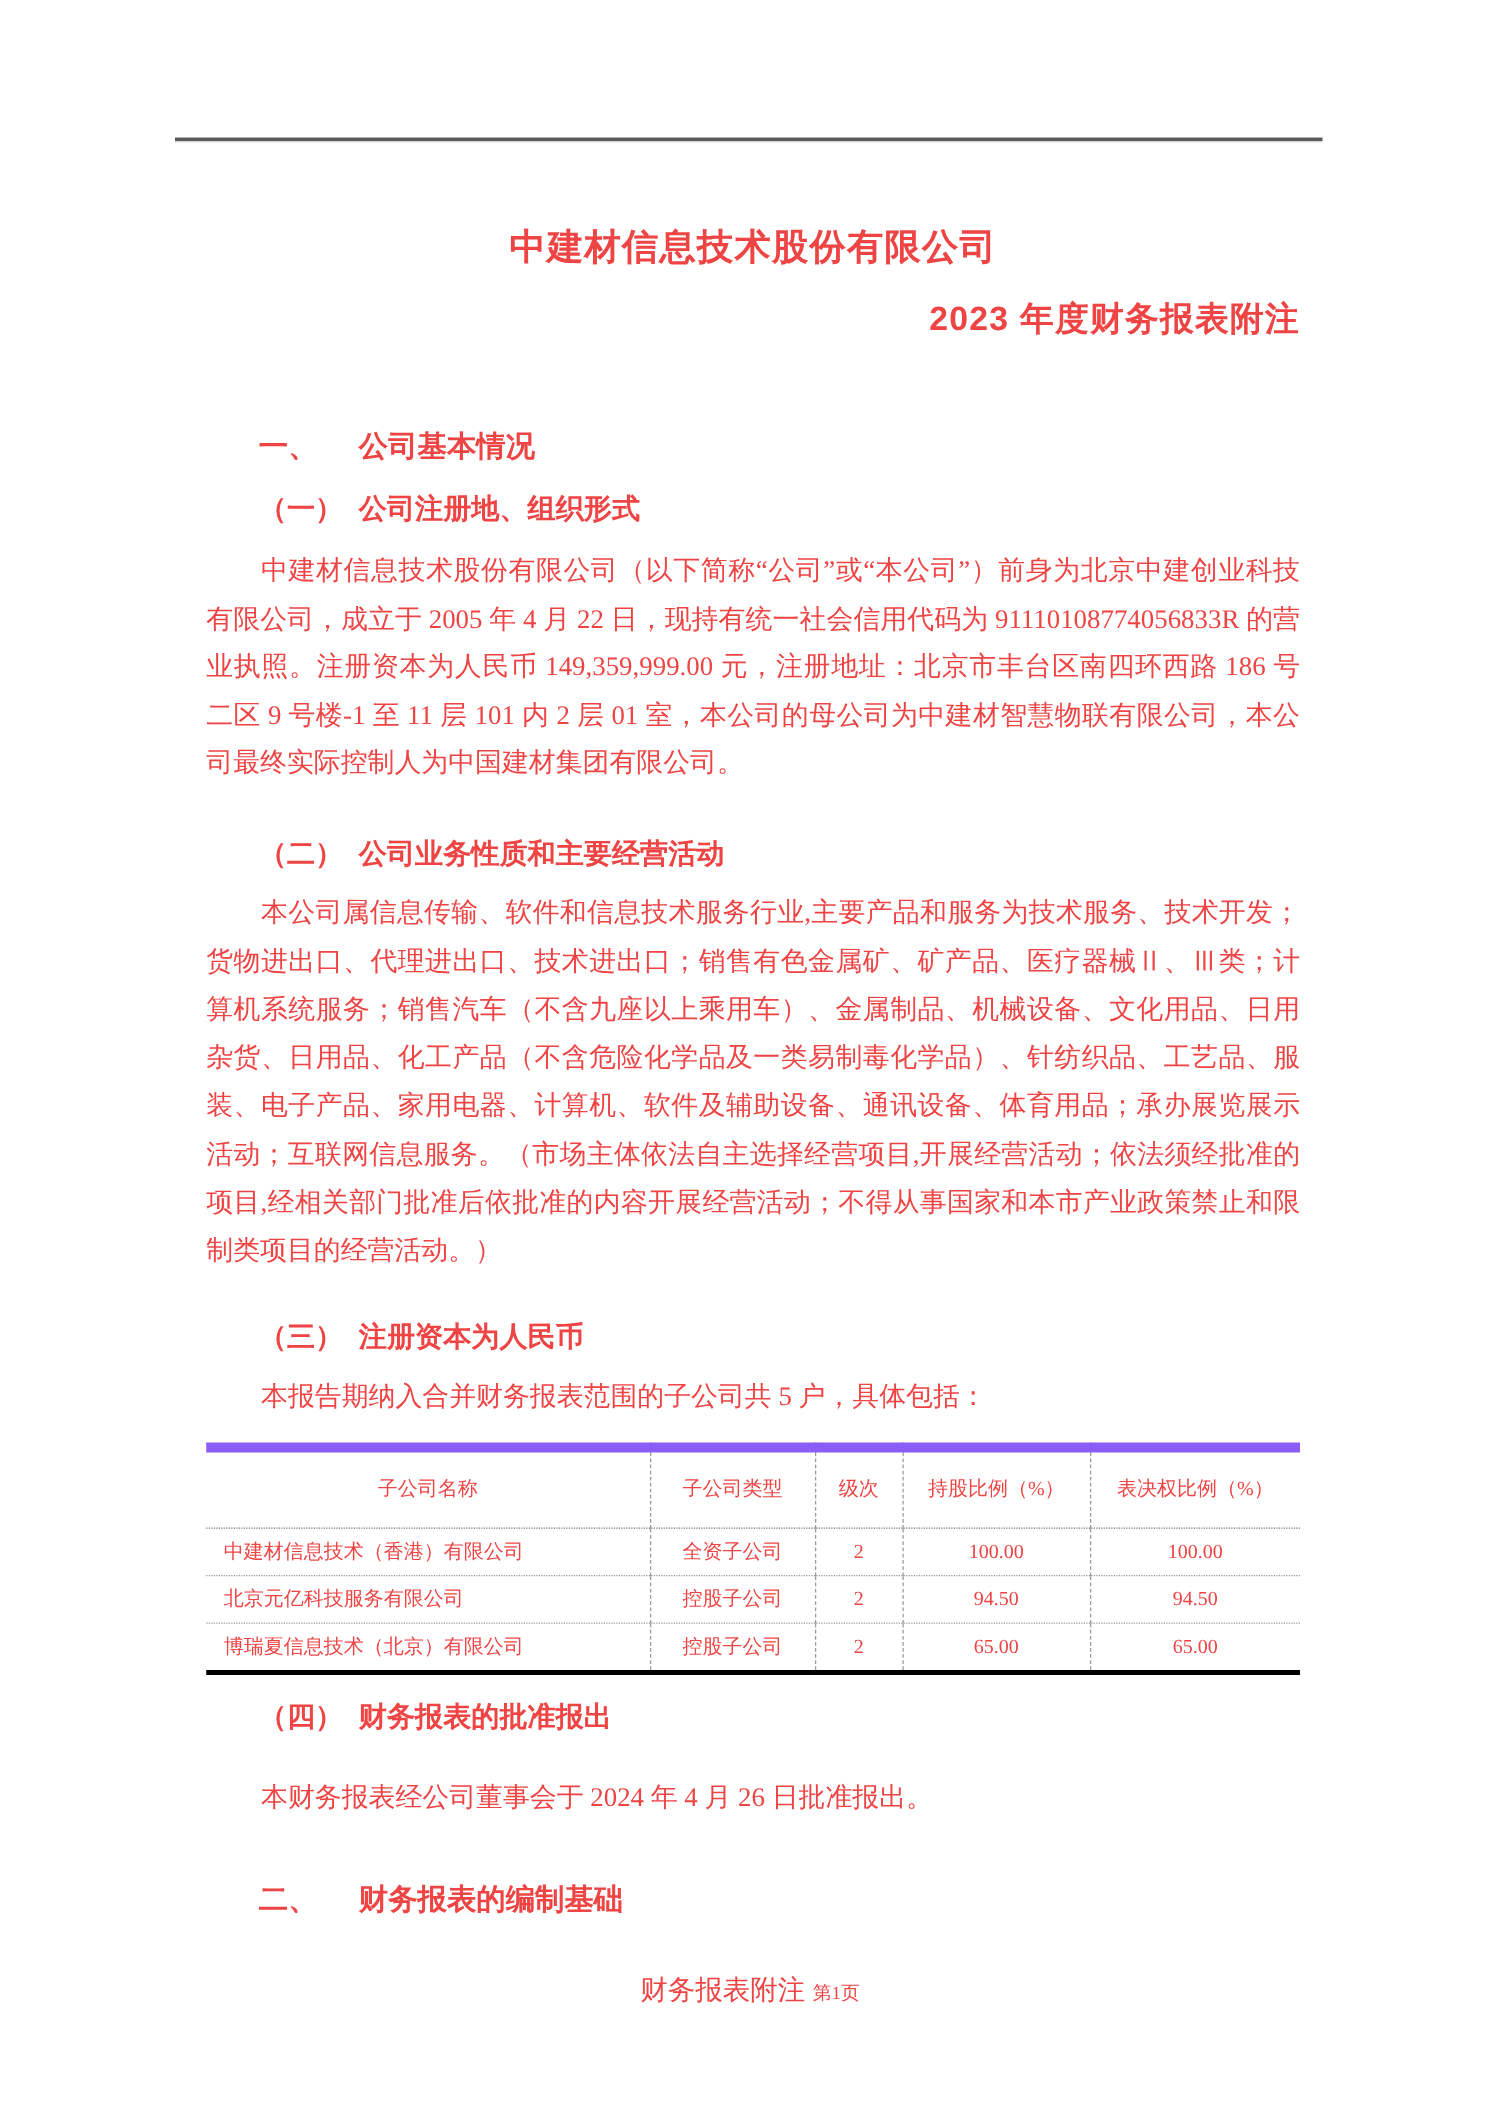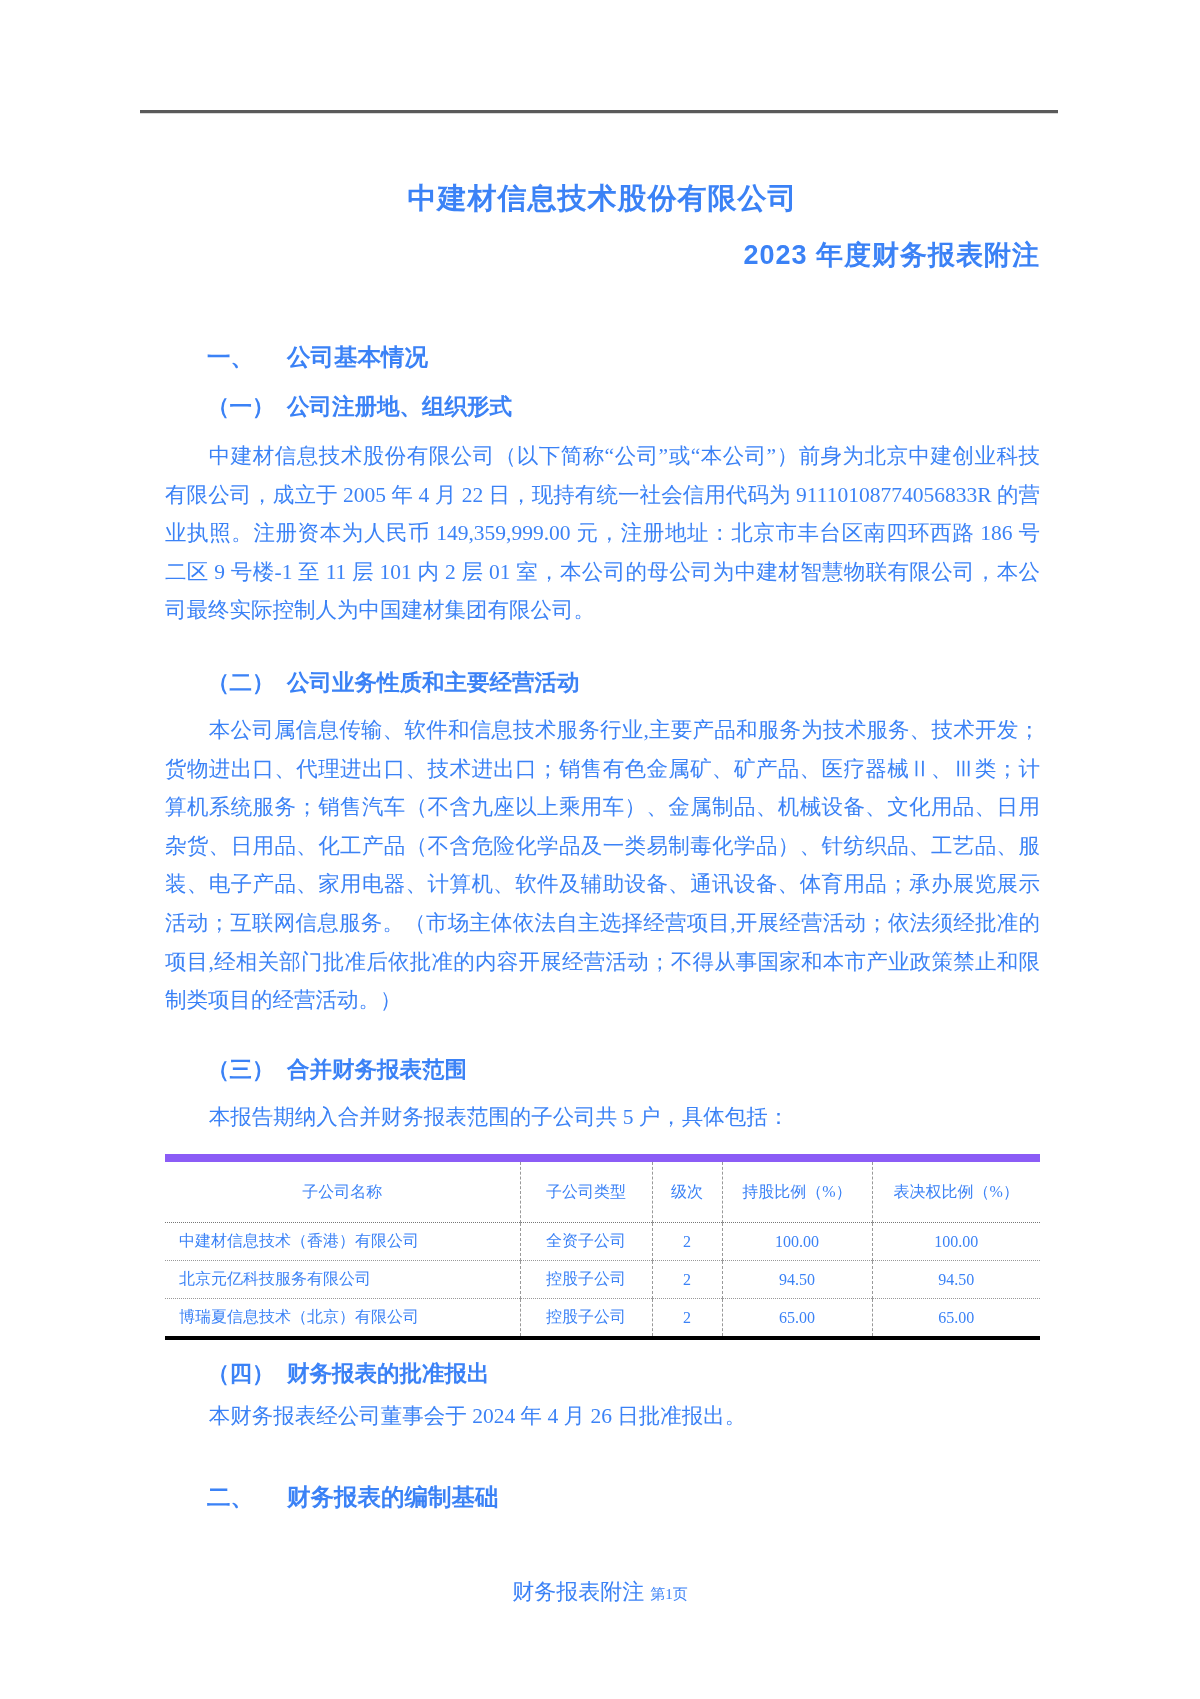--- a/index.html
+++ b/index.html
@@ -6,21 +6,21 @@
     margin: 0;
     padding: 0;
     background: #ffffff;
   }
   .page {
     position: relative;
     width: 1200px;
     height: 1699px;
     margin: 0 auto;
     background: #ffffff;
-    color: #3b82f6;
+    color: #ef4444;
     font-family: "Liberation Serif", serif;
     overflow: hidden;
     box-sizing: border-box;
     padding: 0 160px 0 165px;
   }
   .top-rule {
     margin-top: 110px;
     margin-left: -25px;
     width: 918px;
     height: 0;
@@ -67,21 +67,21 @@
   }
   .mt-sec1   { margin-top: 70px; }
   .mt-sub1   { margin-top: 20px; }
   .mt-para1  { margin-top: 15px; }
   .mt-sub2   { margin-top: 38px; }
   .mt-para2  { margin-top: 13px; }
   .mt-sub3   { margin-top: 35px; }
   .mt-para3  { margin-top: 13px; }
   .mt-table  { margin-top: 18px; }
   .mt-sub4   { margin-top: 19px; }
-  .mt-para4  { margin-top: 8px; }
+  .mt-para4  { margin-top: 30px; }
   .mt-sec2   { margin-top: 46px; }
 
   table.subs {
     width: 875px;
     border-collapse: collapse;
     table-layout: fixed;
     border-top: 8px solid #8b5cf6;
     border-bottom: 4px solid #000000;
     font-size: 16px;
   }
@@ -143,21 +143,21 @@
   <p class="para mt-para1">中建材信息技术股份有限公司（以下简称“公司”或“本公司”）前身为北京中建创业科技有限公司，成立于 2005 年 4 月 22 日，现持有统一社会信用代码为 91110108774056833R 的营业执照。注册资本为人民币 149,359,999.00 元，注册地址：北京市丰台区南四环西路 186 号二区 9 号楼-1 至 11 层 101 内 2 层 01 室，本公司的母公司为中建材智慧物联有限公司，本公司最终实际控制人为中国建材集团有限公司。</p>
 
   <div class="heading mt-sub2">
     <span class="num">（二）</span>
     <span>公司业务性质和主要经营活动</span>
   </div>
   <p class="para mt-para2">本公司属信息传输、软件和信息技术服务行业,主要产品和服务为技术服务、技术开发；货物进出口、代理进出口、技术进出口；销售有色金属矿、矿产品、医疗器械Ⅱ、Ⅲ类；计算机系统服务；销售汽车（不含九座以上乘用车）、金属制品、机械设备、文化用品、日用杂货、日用品、化工产品（不含危险化学品及一类易制毒化学品）、针纺织品、工艺品、服装、电子产品、家用电器、计算机、软件及辅助设备、通讯设备、体育用品；承办展览展示活动；互联网信息服务。（市场主体依法自主选择经营项目,开展经营活动；依法须经批准的项目,经相关部门批准后依批准的内容开展经营活动；不得从事国家和本市产业政策禁止和限制类项目的经营活动。）</p>
 
   <div class="heading mt-sub3">
     <span class="num">（三）</span>
-    <span>合并财务报表范围</span>
+    <span>注册资本为人民币</span>
   </div>
   <p class="para mt-para3">本报告期纳入合并财务报表范围的子公司共 5 户，具体包括：</p>
 
   <table class="subs mt-table">
     <colgroup>
       <col style="width:355px">
       <col style="width:132px">
       <col style="width:70px">
       <col style="width:150px">
       <col style="width:168px">

